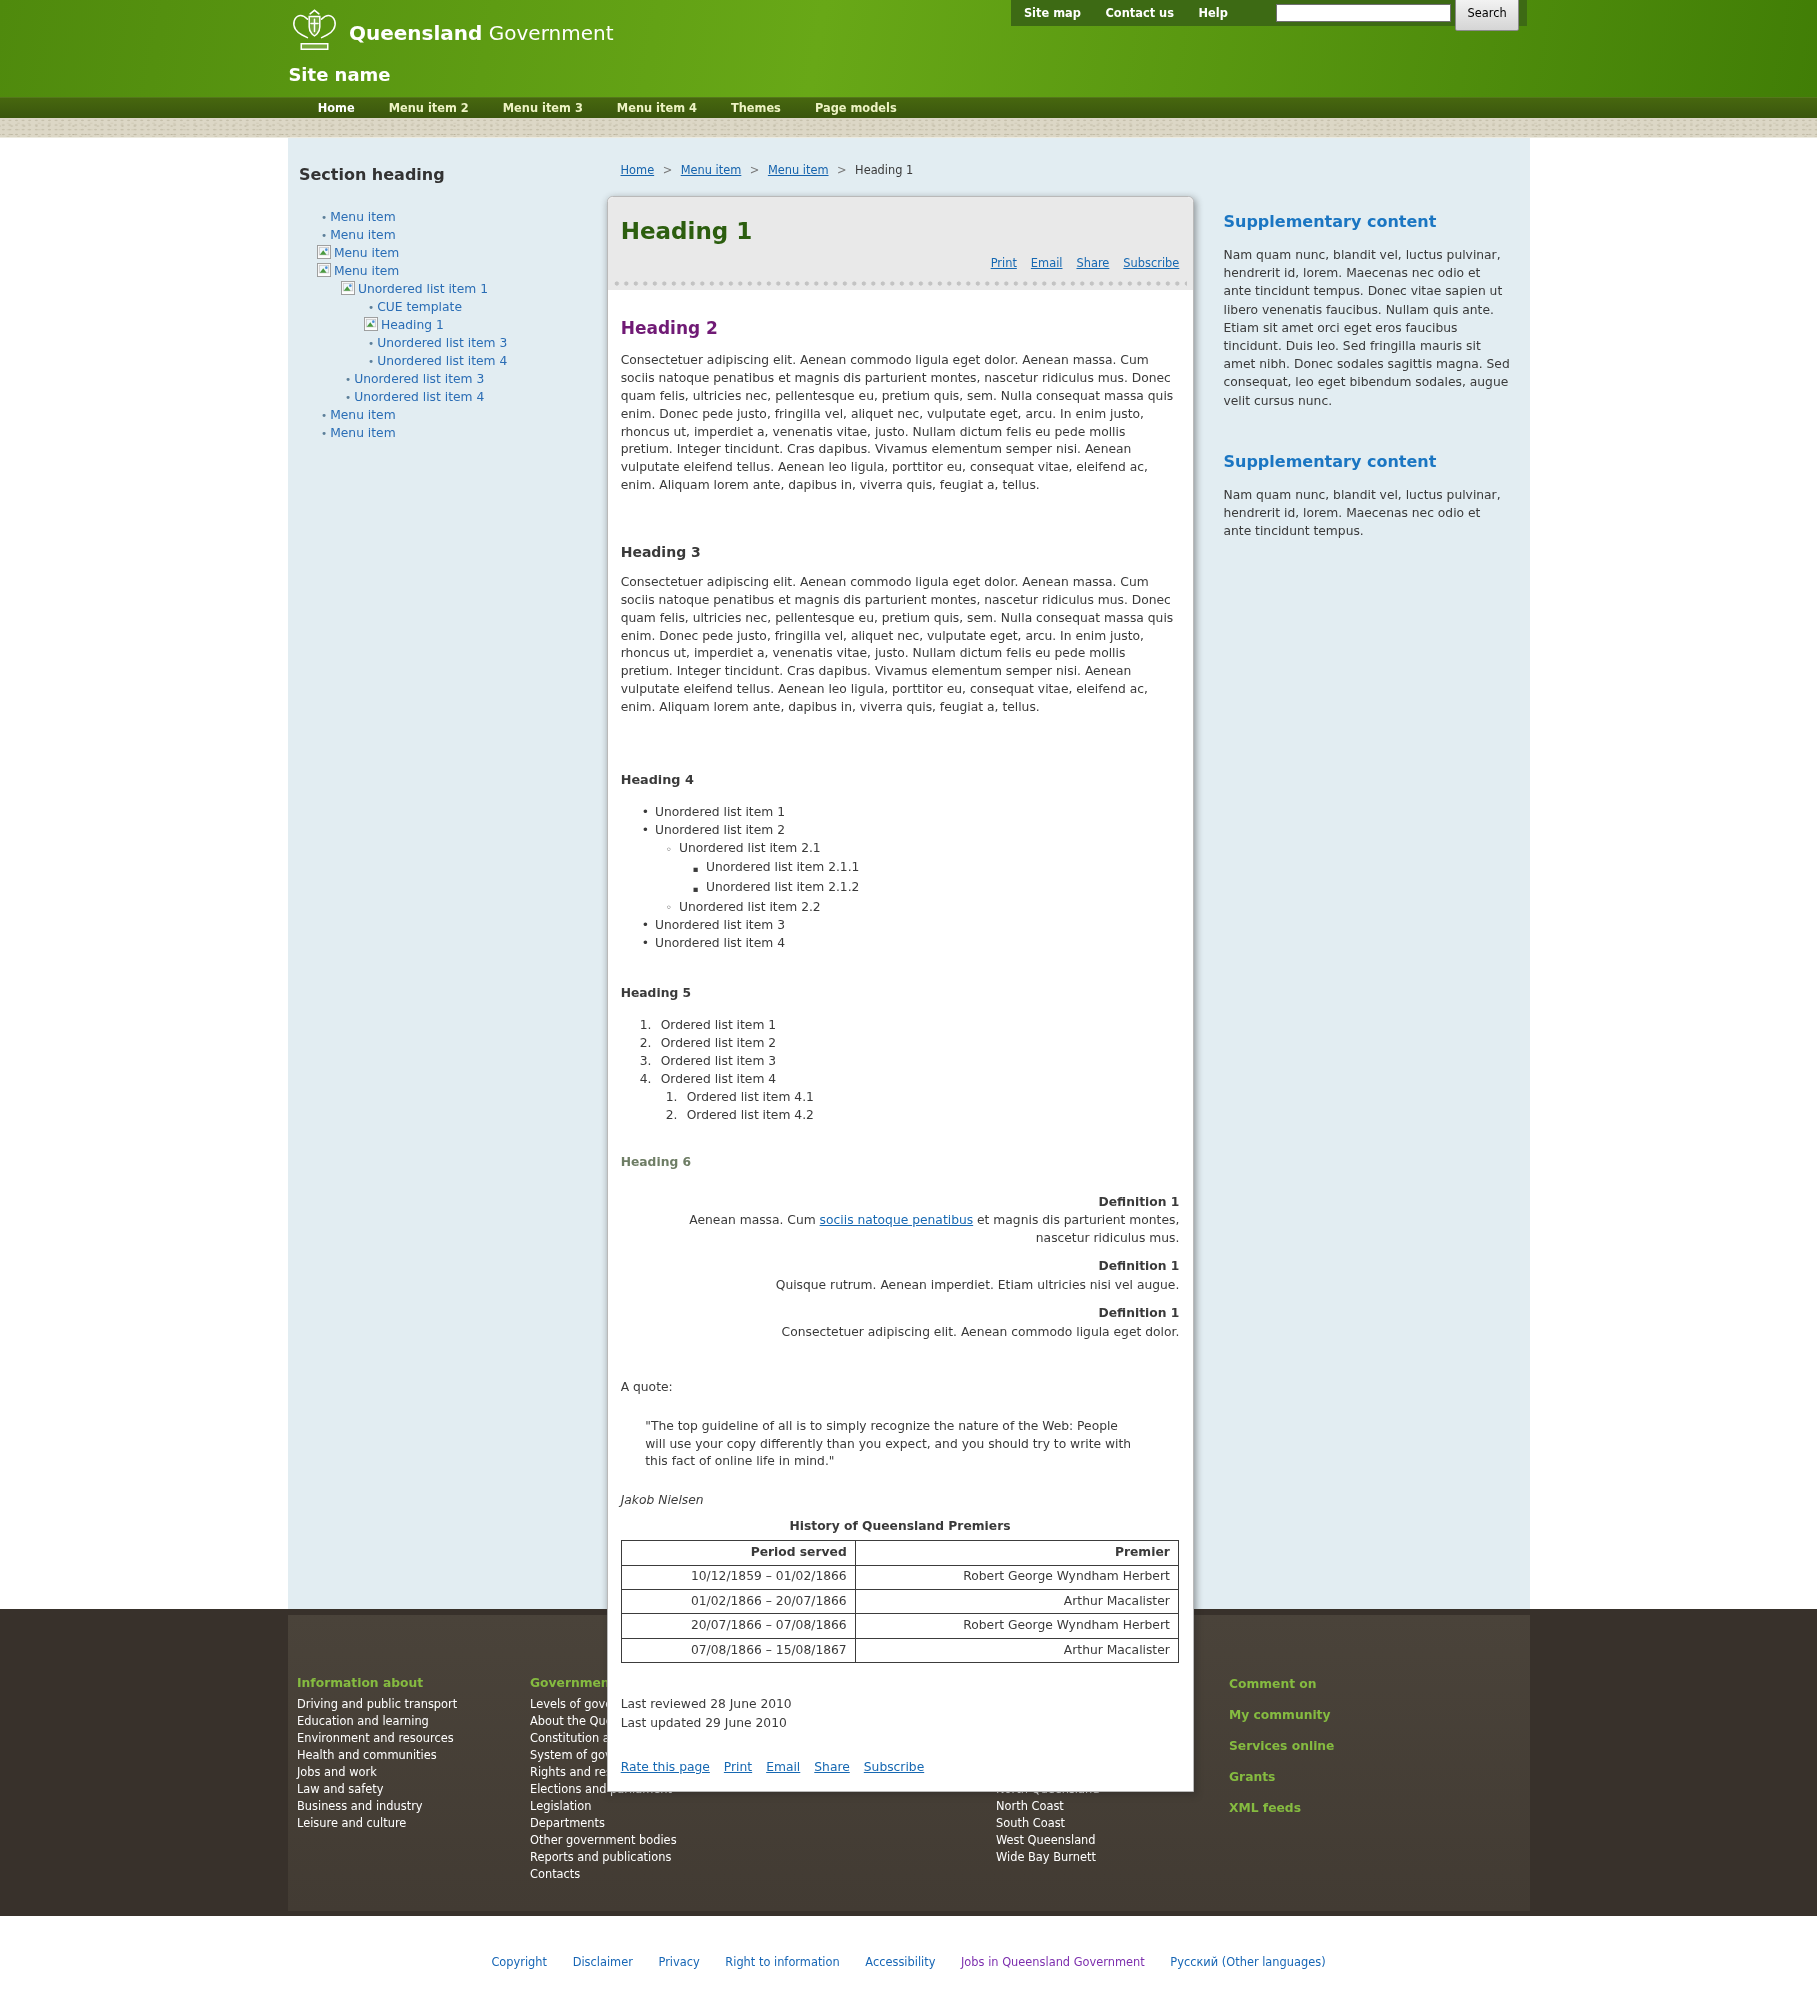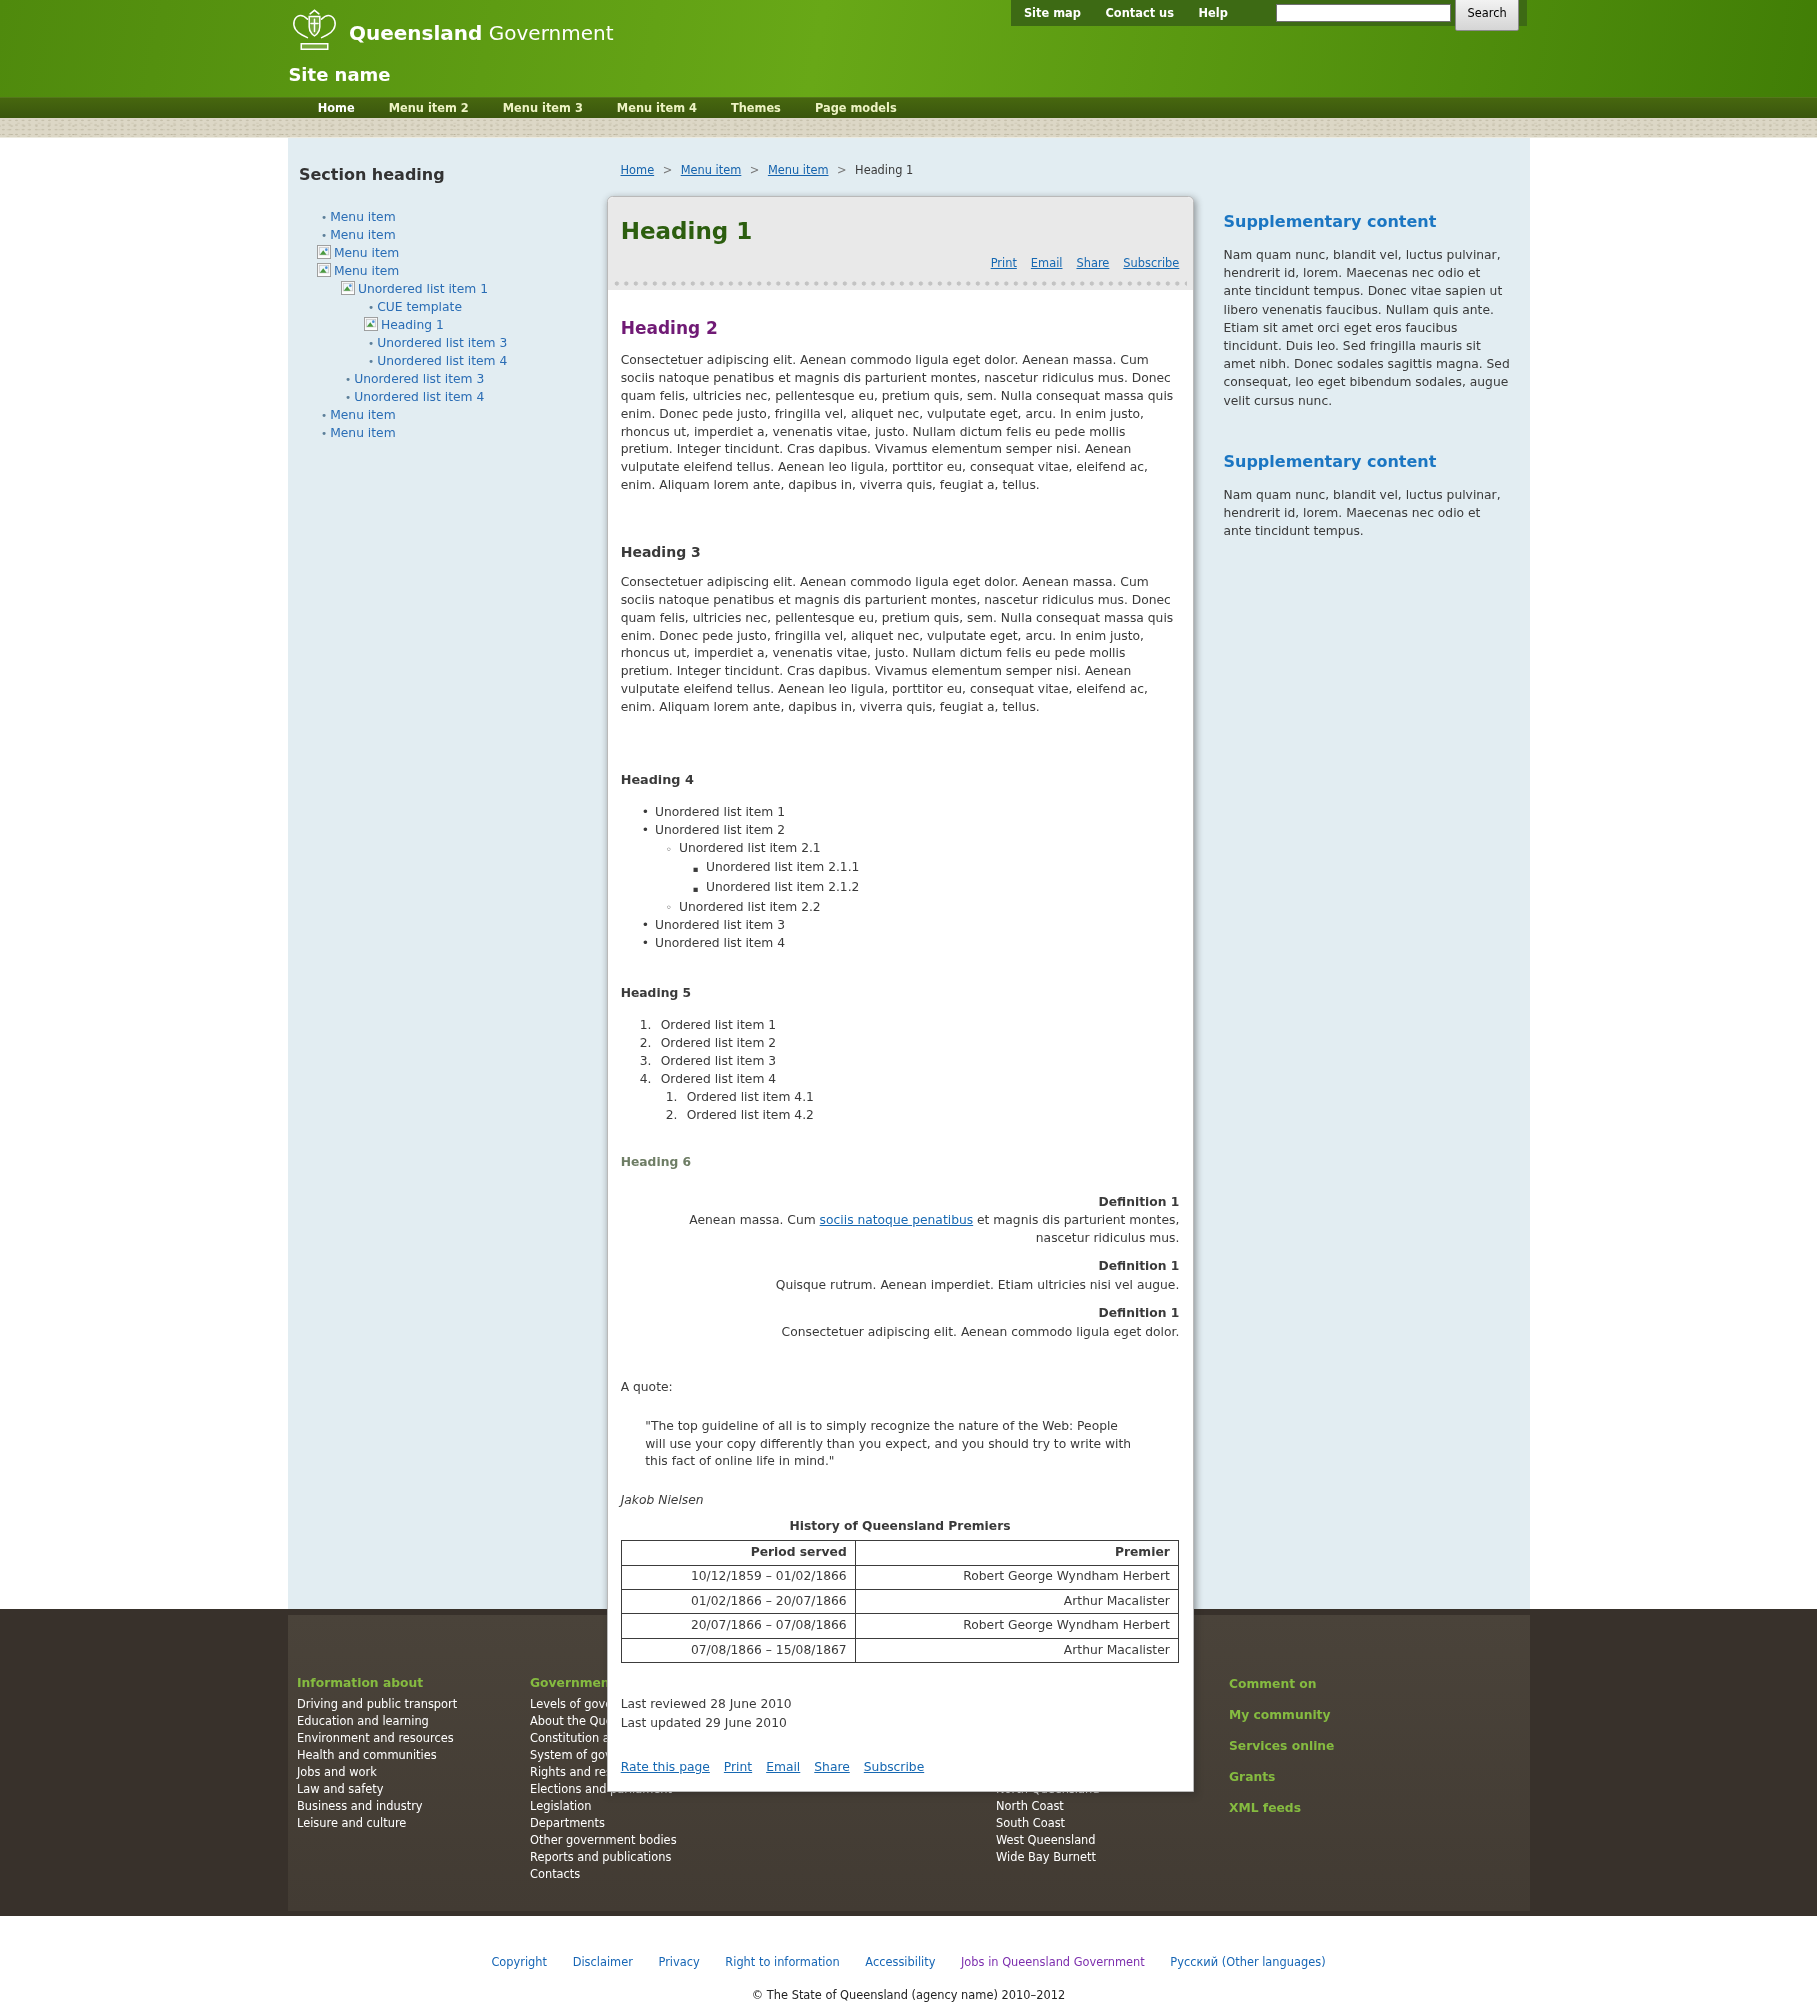--- a/index.html
+++ b/index.html
@@ -484,18 +484,17 @@
   <div class="page-bottom">
     <div class="bottom-links" id="bottom-links">
         <a>Copyright</a>
         <a>Disclaimer</a>
         <a>Privacy</a>
         <a>Right to information</a>
         <a>Accessibility</a>
         <a class="visited">Jobs in Queensland Government</a>
         <a>Русский (Other languages)</a>
       </div>
-    <div class="copyright">© The State of Queensland (agency name) 2010–2012</div>
 
   </div>
 
 </div>
 
 
 </body></html>

